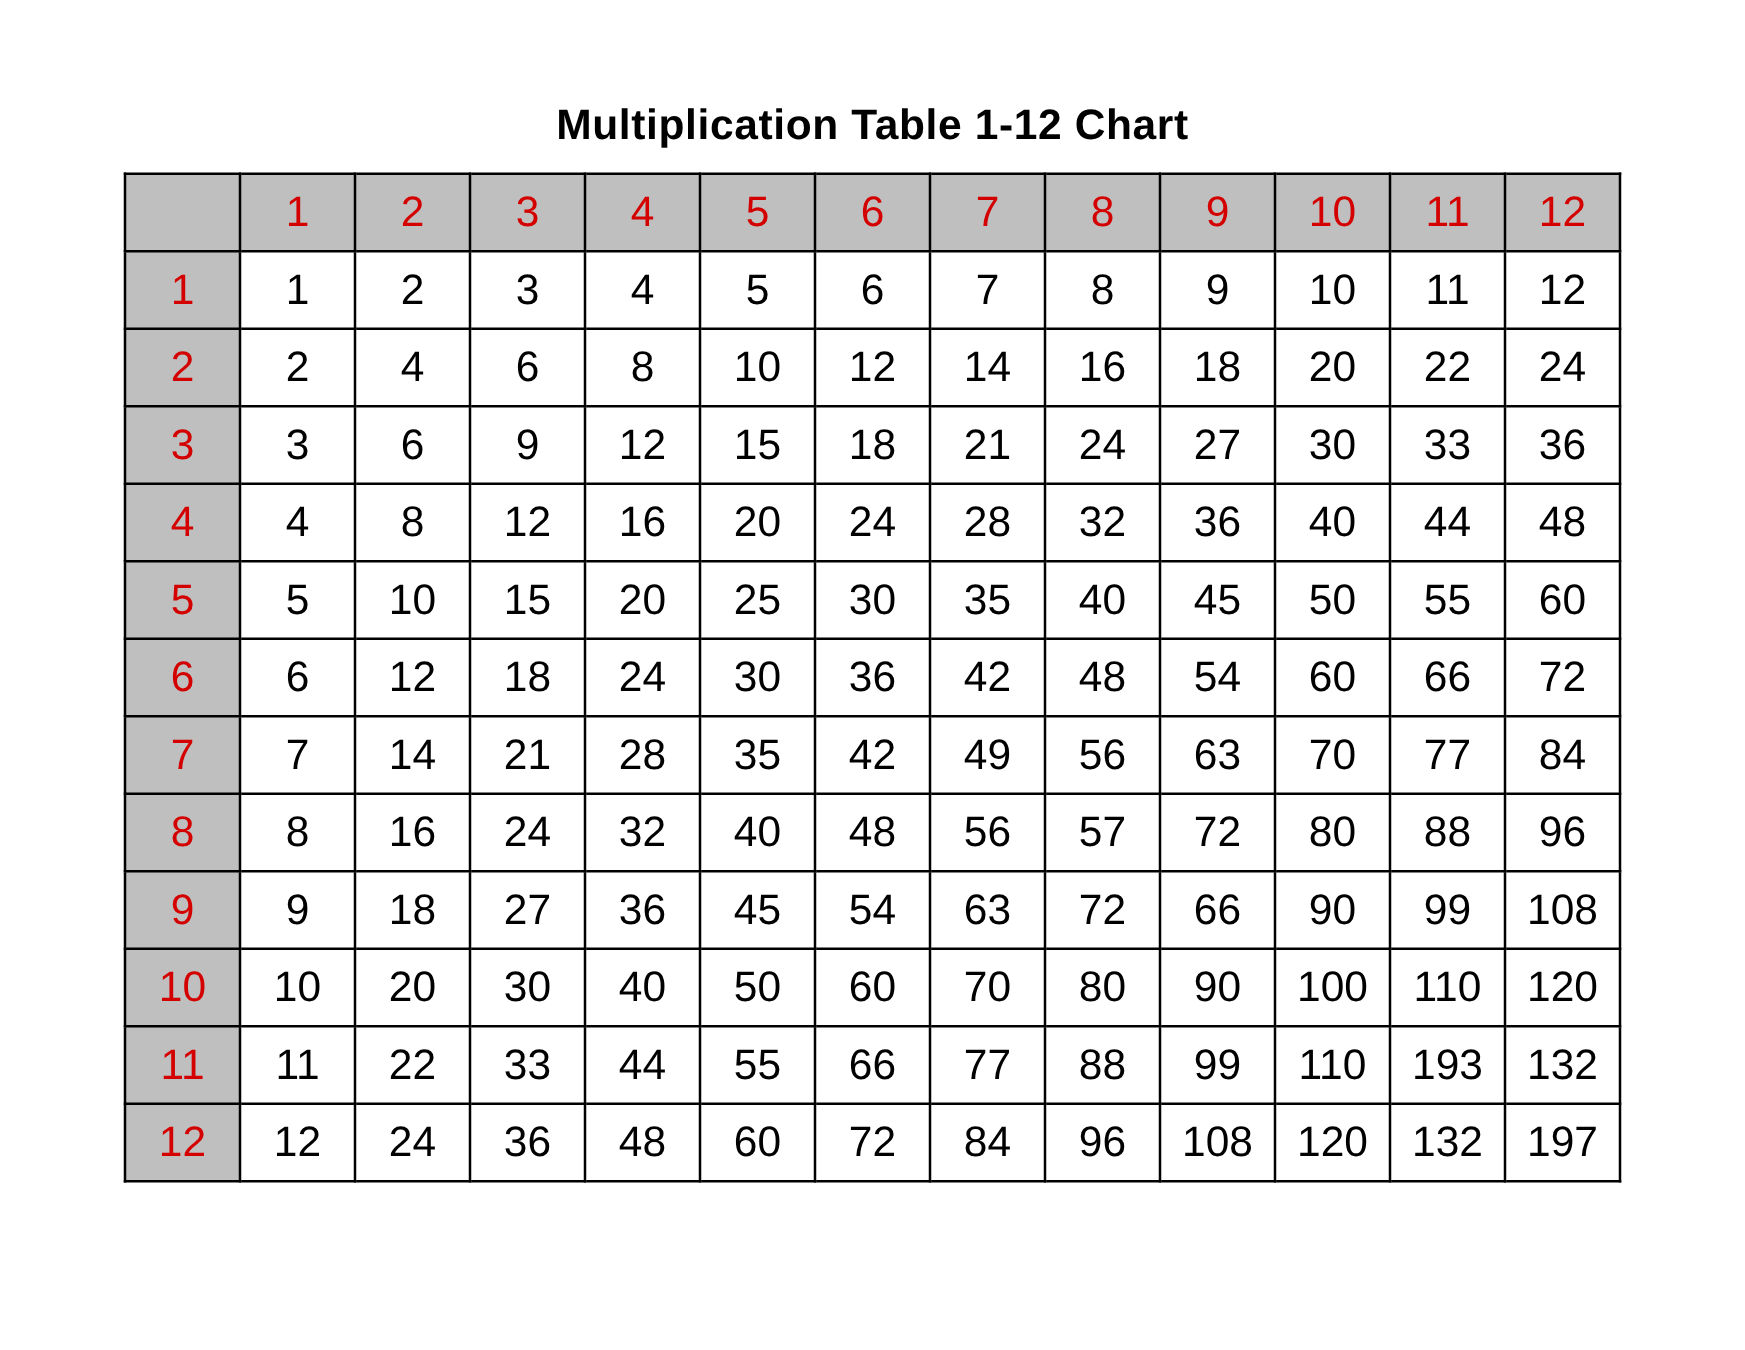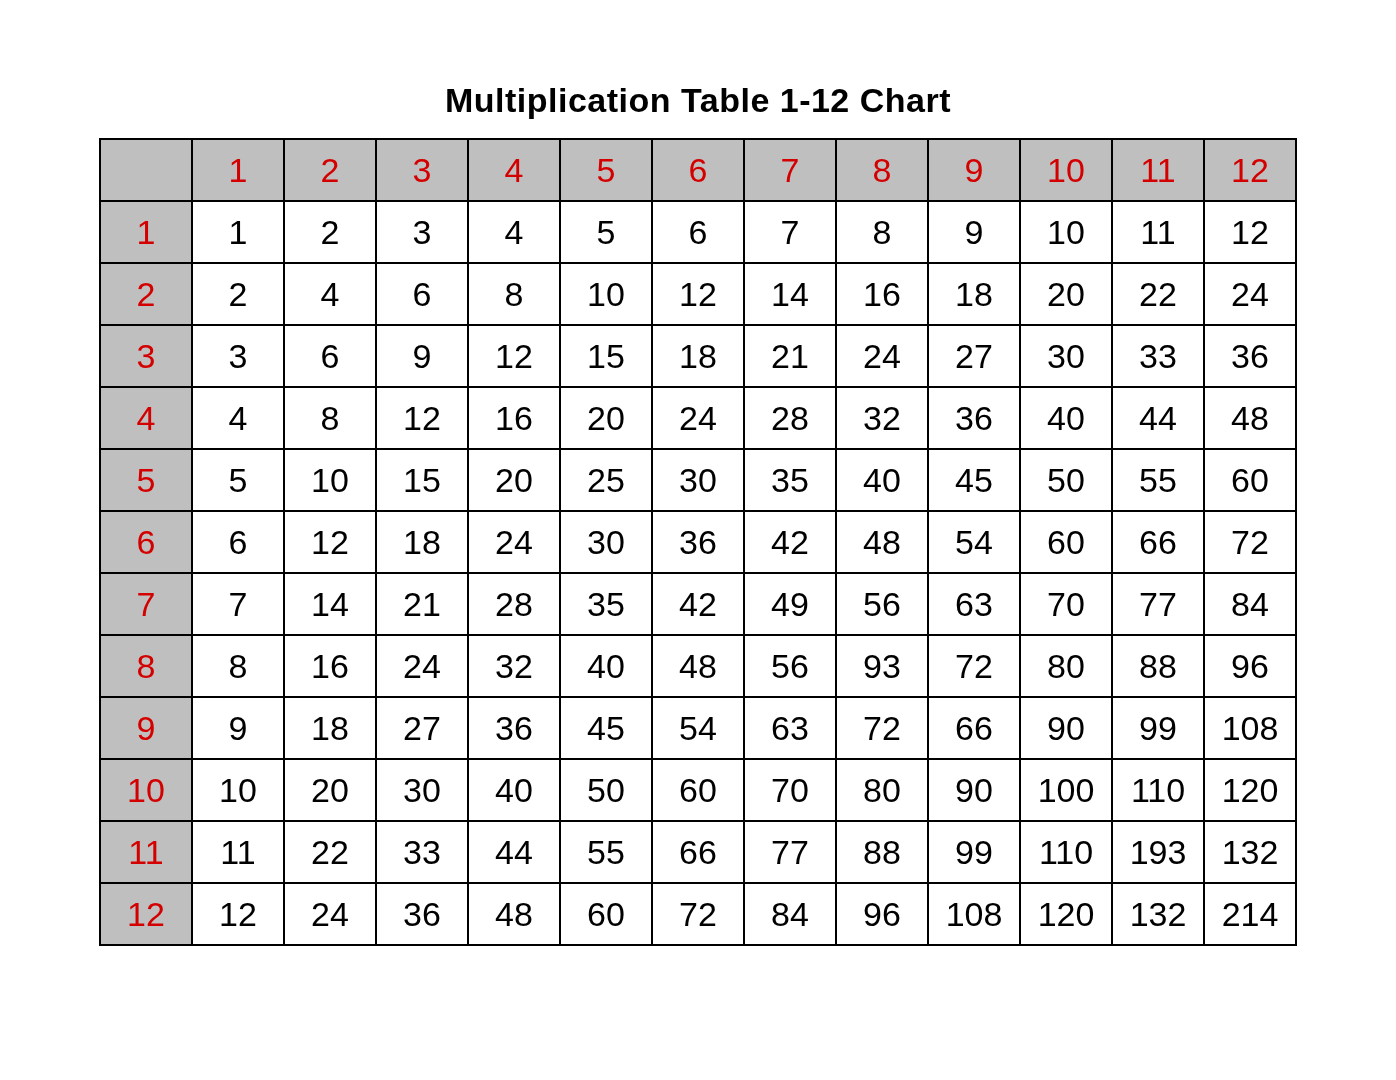--- a/index.html
+++ b/index.html
@@ -183,21 +183,21 @@
       </tr>
       <tr>
         <th>8</th>
         <td>8</td>
         <td>16</td>
         <td>24</td>
         <td>32</td>
         <td>40</td>
         <td>48</td>
         <td>56</td>
-        <td>93</td>
+        <td>57</td>
         <td>72</td>
         <td>80</td>
         <td>88</td>
         <td>96</td>
       </tr>
       <tr>
         <th>9</th>
         <td>9</td>
         <td>18</td>
         <td>27</td>
@@ -247,16 +247,16 @@
         <td>24</td>
         <td>36</td>
         <td>48</td>
         <td>60</td>
         <td>72</td>
         <td>84</td>
         <td>96</td>
         <td>108</td>
         <td>120</td>
         <td>132</td>
-        <td>214</td>
+        <td>197</td>
       </tr>
     </tbody>
 </table>
 
 </body></html>

